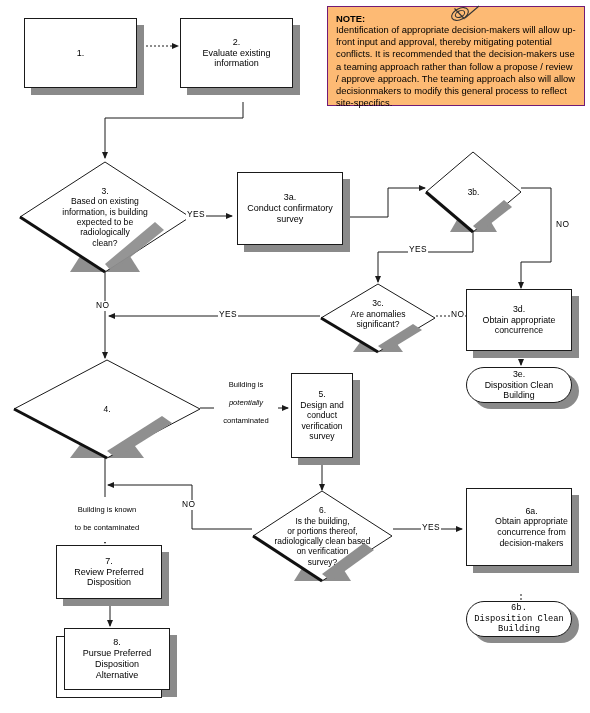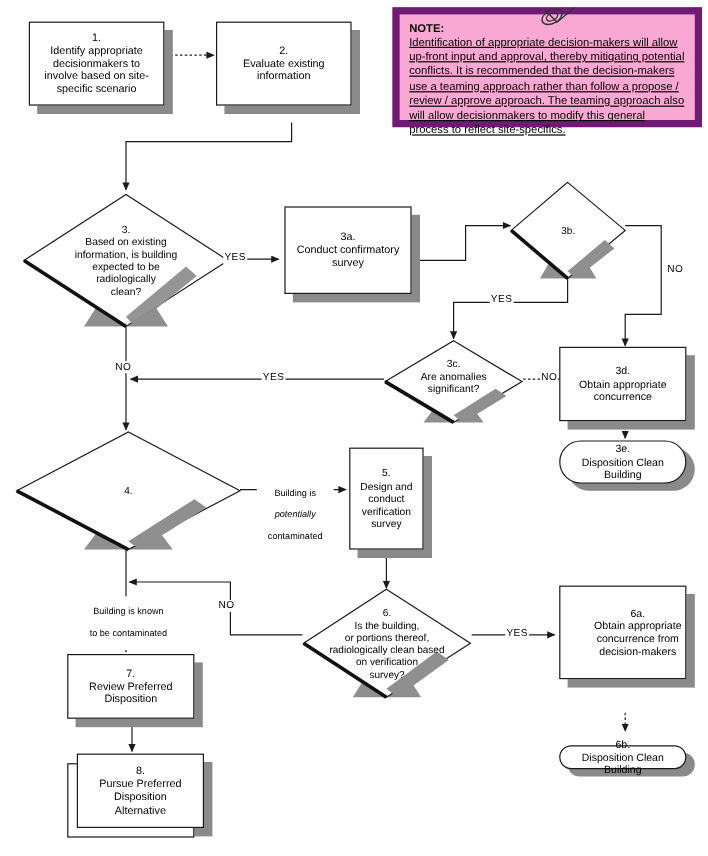--- a/index.html
+++ b/index.html
@@ -66,31 +66,30 @@
   .term .face{
     position:absolute;left:0;top:0;width:100%;height:100%;
     background:#fff;border:1px solid #1a1a1a;border-radius:999px;
     box-sizing:border-box;
   }
   .term .label{position:absolute;left:0;top:0;width:100%;height:100%;}
 
   
   #note-box{
     position:absolute;
-    background:#f9a8d4;
-    border:6px solid #701a75;
+    background:#fdba74;
+    border:1px solid #701a75;
     box-sizing:border-box;
   }
   #note-box .note-head{font-weight:bold;}
   #note-box .note-body{
     display:block;
     text-align:left;
     line-height:1.30;
     white-space:pre-line;
-    text-decoration:underline;
   }
   #note-inner{
     position:absolute;left:0;top:0;width:100%;height:100%;
     box-sizing:border-box;
     padding:6px 8px 4px 8px;
     text-align:left;
     font-size:9.4px;
   }
   #pin-icon{
     position:absolute;
@@ -174,24 +173,20 @@
       <path d="M18,16 L32,4"></path>
     </g>
   </svg>
 
   <div class="pbox" style="left:24px;top:18px;width:113px;height:70px;">
     <div class="shadow"></div>
     <div class="face"></div>
     <div class="label">
       <div class="nodetext" style="font-size:9px;">
         <span>1.</span>
-        <span>Identify appropriate
-decisionmakers to
-involve based on site-
-specific scenario</span>
       </div>
     </div>
   </div>
 
   <div class="pbox" style="left:180px;top:18px;width:113px;height:70px;">
     <div class="shadow"></div>
     <div class="face"></div>
     <div class="label">
       <div class="nodetext" style="font-size:9px;">
         <span>2.</span>
@@ -339,21 +334,21 @@
     <div class="label">
       <div class="nodetext" style="font-size:8.8px;padding-left:28px;">
         <span>6a.</span>
         <span>Obtain appropriate
 concurrence from
 decision-makers</span>
       </div>
     </div>
   </div>
 
-  <div class="term" style="left:466px;top:621px;width:106px;height:20px;">
+  <div class="term" style="left:466px;top:601px;width:106px;height:36px;font-family:Liberation Mono, monospace;">
     <div class="shadow"></div>
     <div class="face"></div>
     <div class="label">
       <div class="nodetext" style="font-size:8.8px;">
         <span>6b.</span>
         <span>Disposition Clean
 Building</span>
       </div>
     </div>
   </div>
@@ -389,21 +384,21 @@
   <div class="elabel" style="left:95px;top:301px;">NO</div>
 
   <div class="elabel" style="left:555px;top:220px;">NO</div>
 
   <div class="elabel" style="left:408px;top:245px;">YES</div>
 
   <div class="elabel" style="left:450px;top:310px;">NO</div>
 
   <div class="elabel" style="left:218px;top:310px;">YES</div>
 
-  <div class="elabel small" style="left:214px;top:398px;width:62px;">
+  <div class="elabel small" style="left:214px;top:372px;width:62px;">
     <div>Building is</div>
     <div><i>potentially</i></div>
     <div>contaminated</div>
   </div>
 
   <div class="elabel small" style="left:57px;top:497px;width:98px;">
     <div>Building is known</div>
     <div>to be contaminated</div>
   </div>
 

